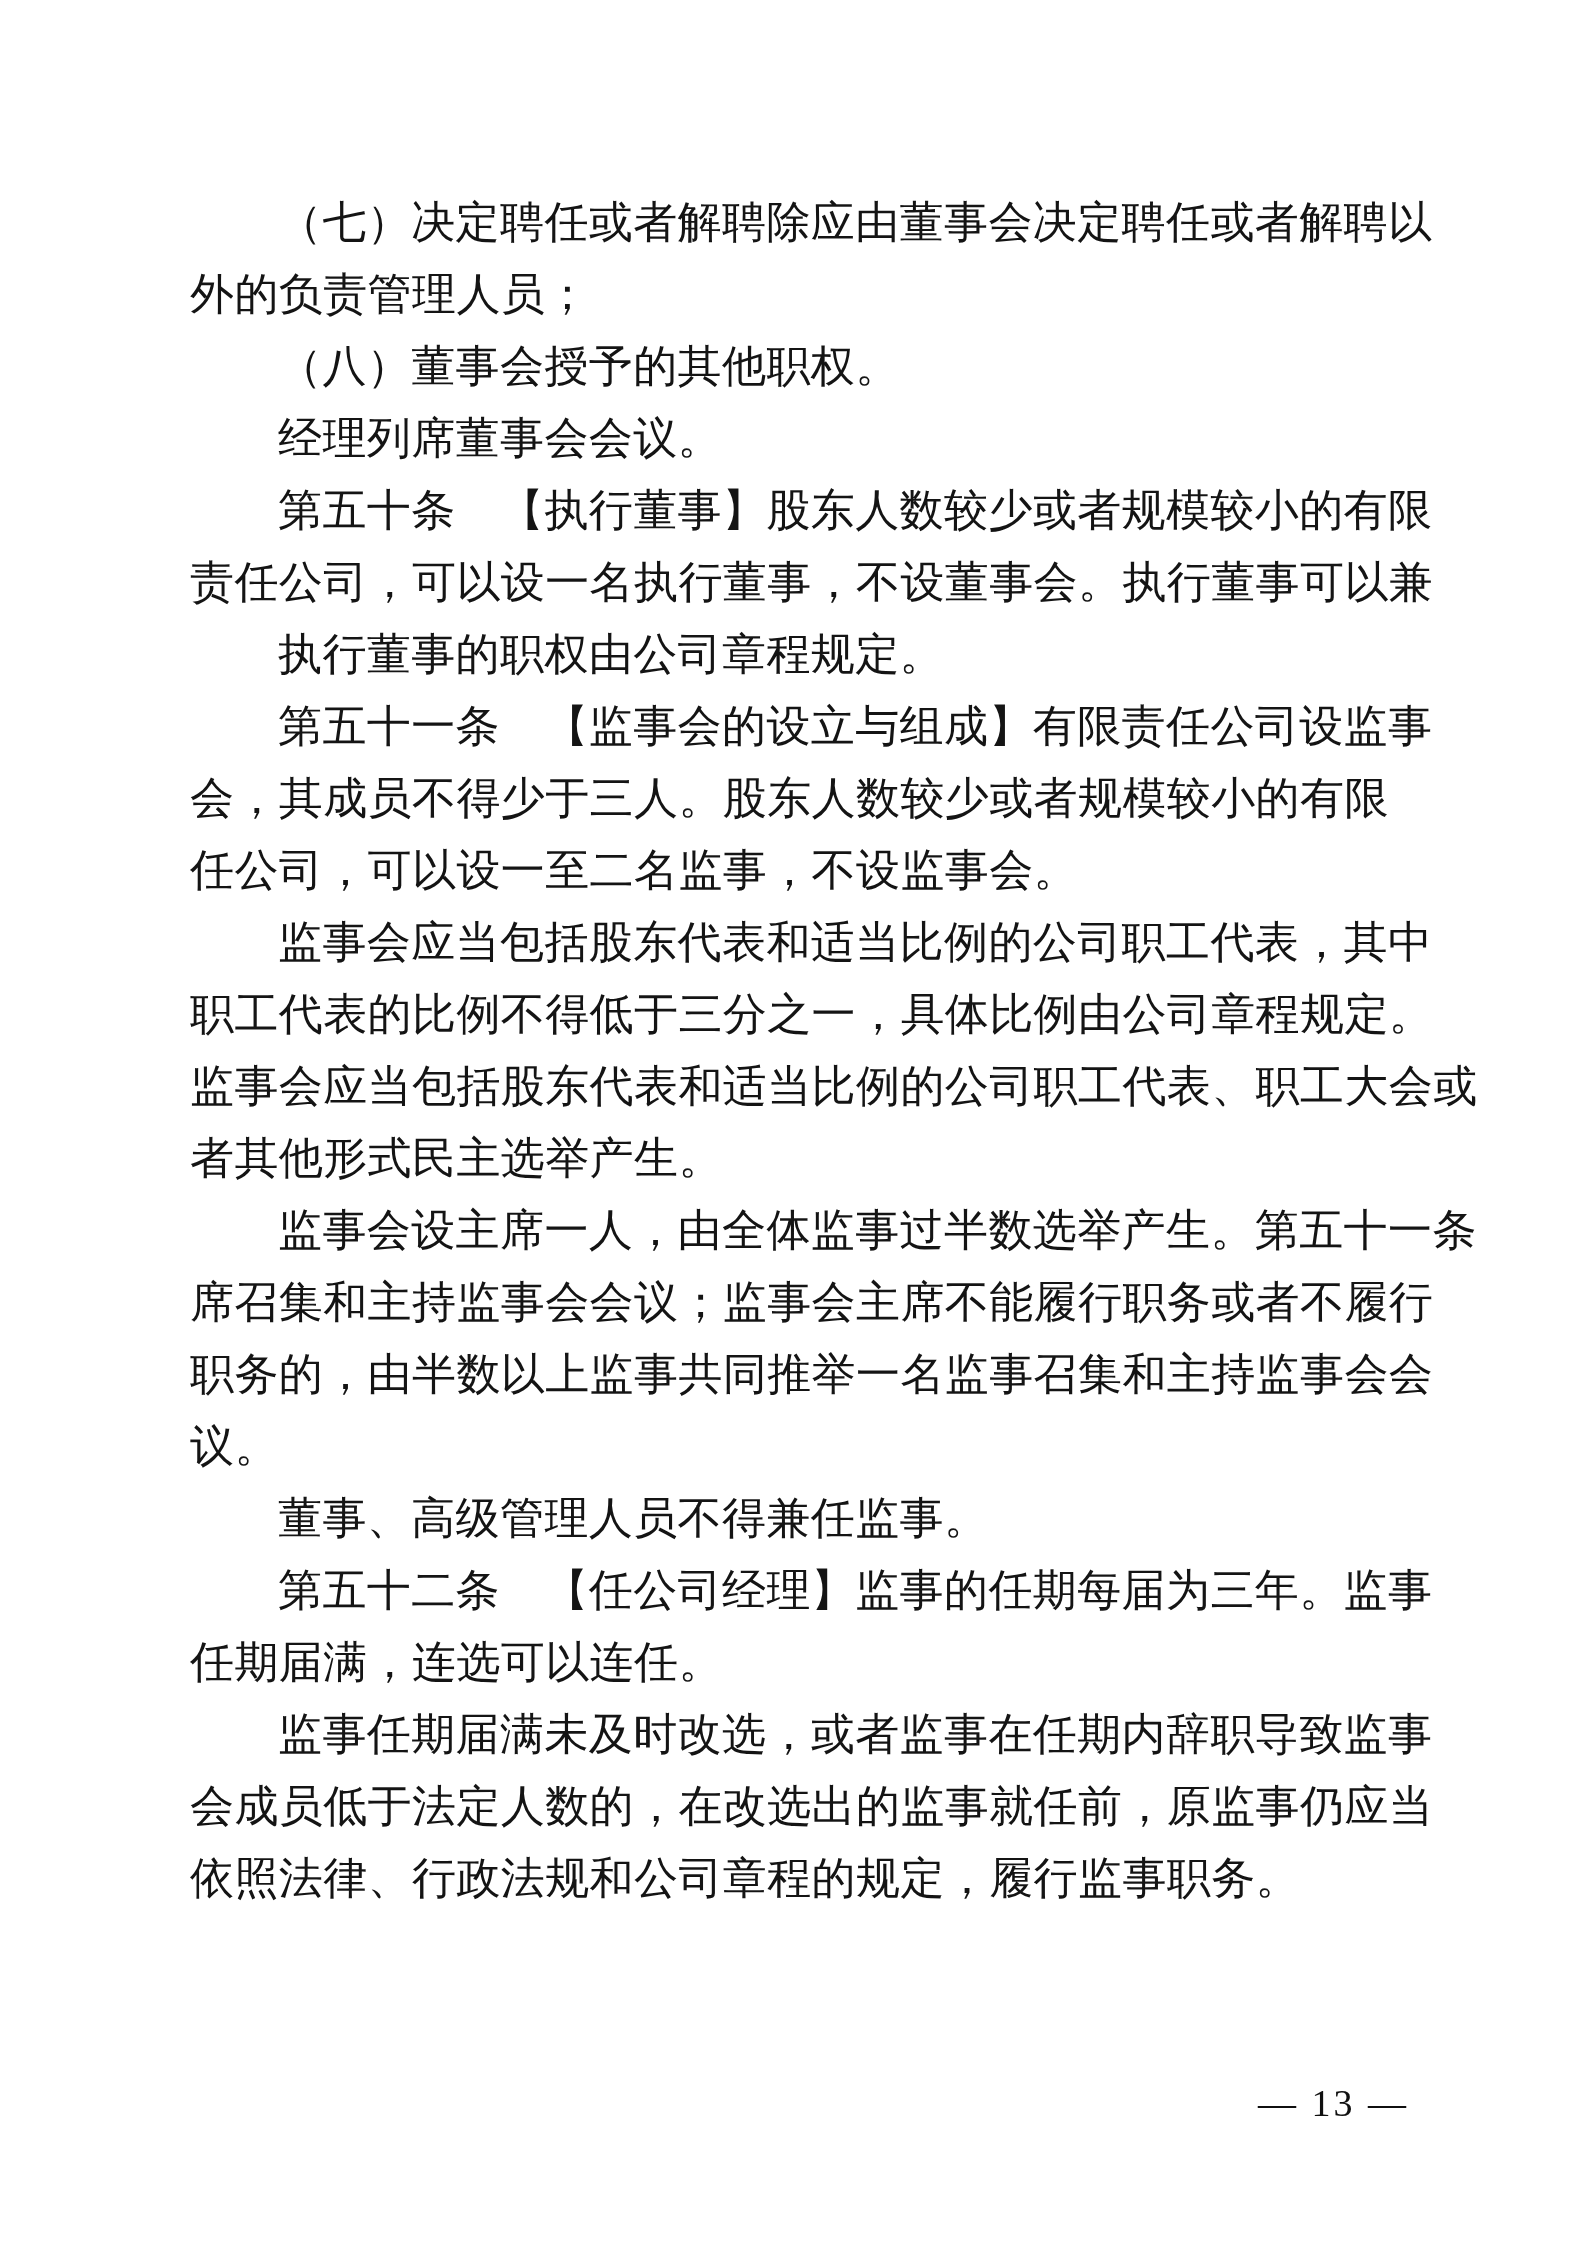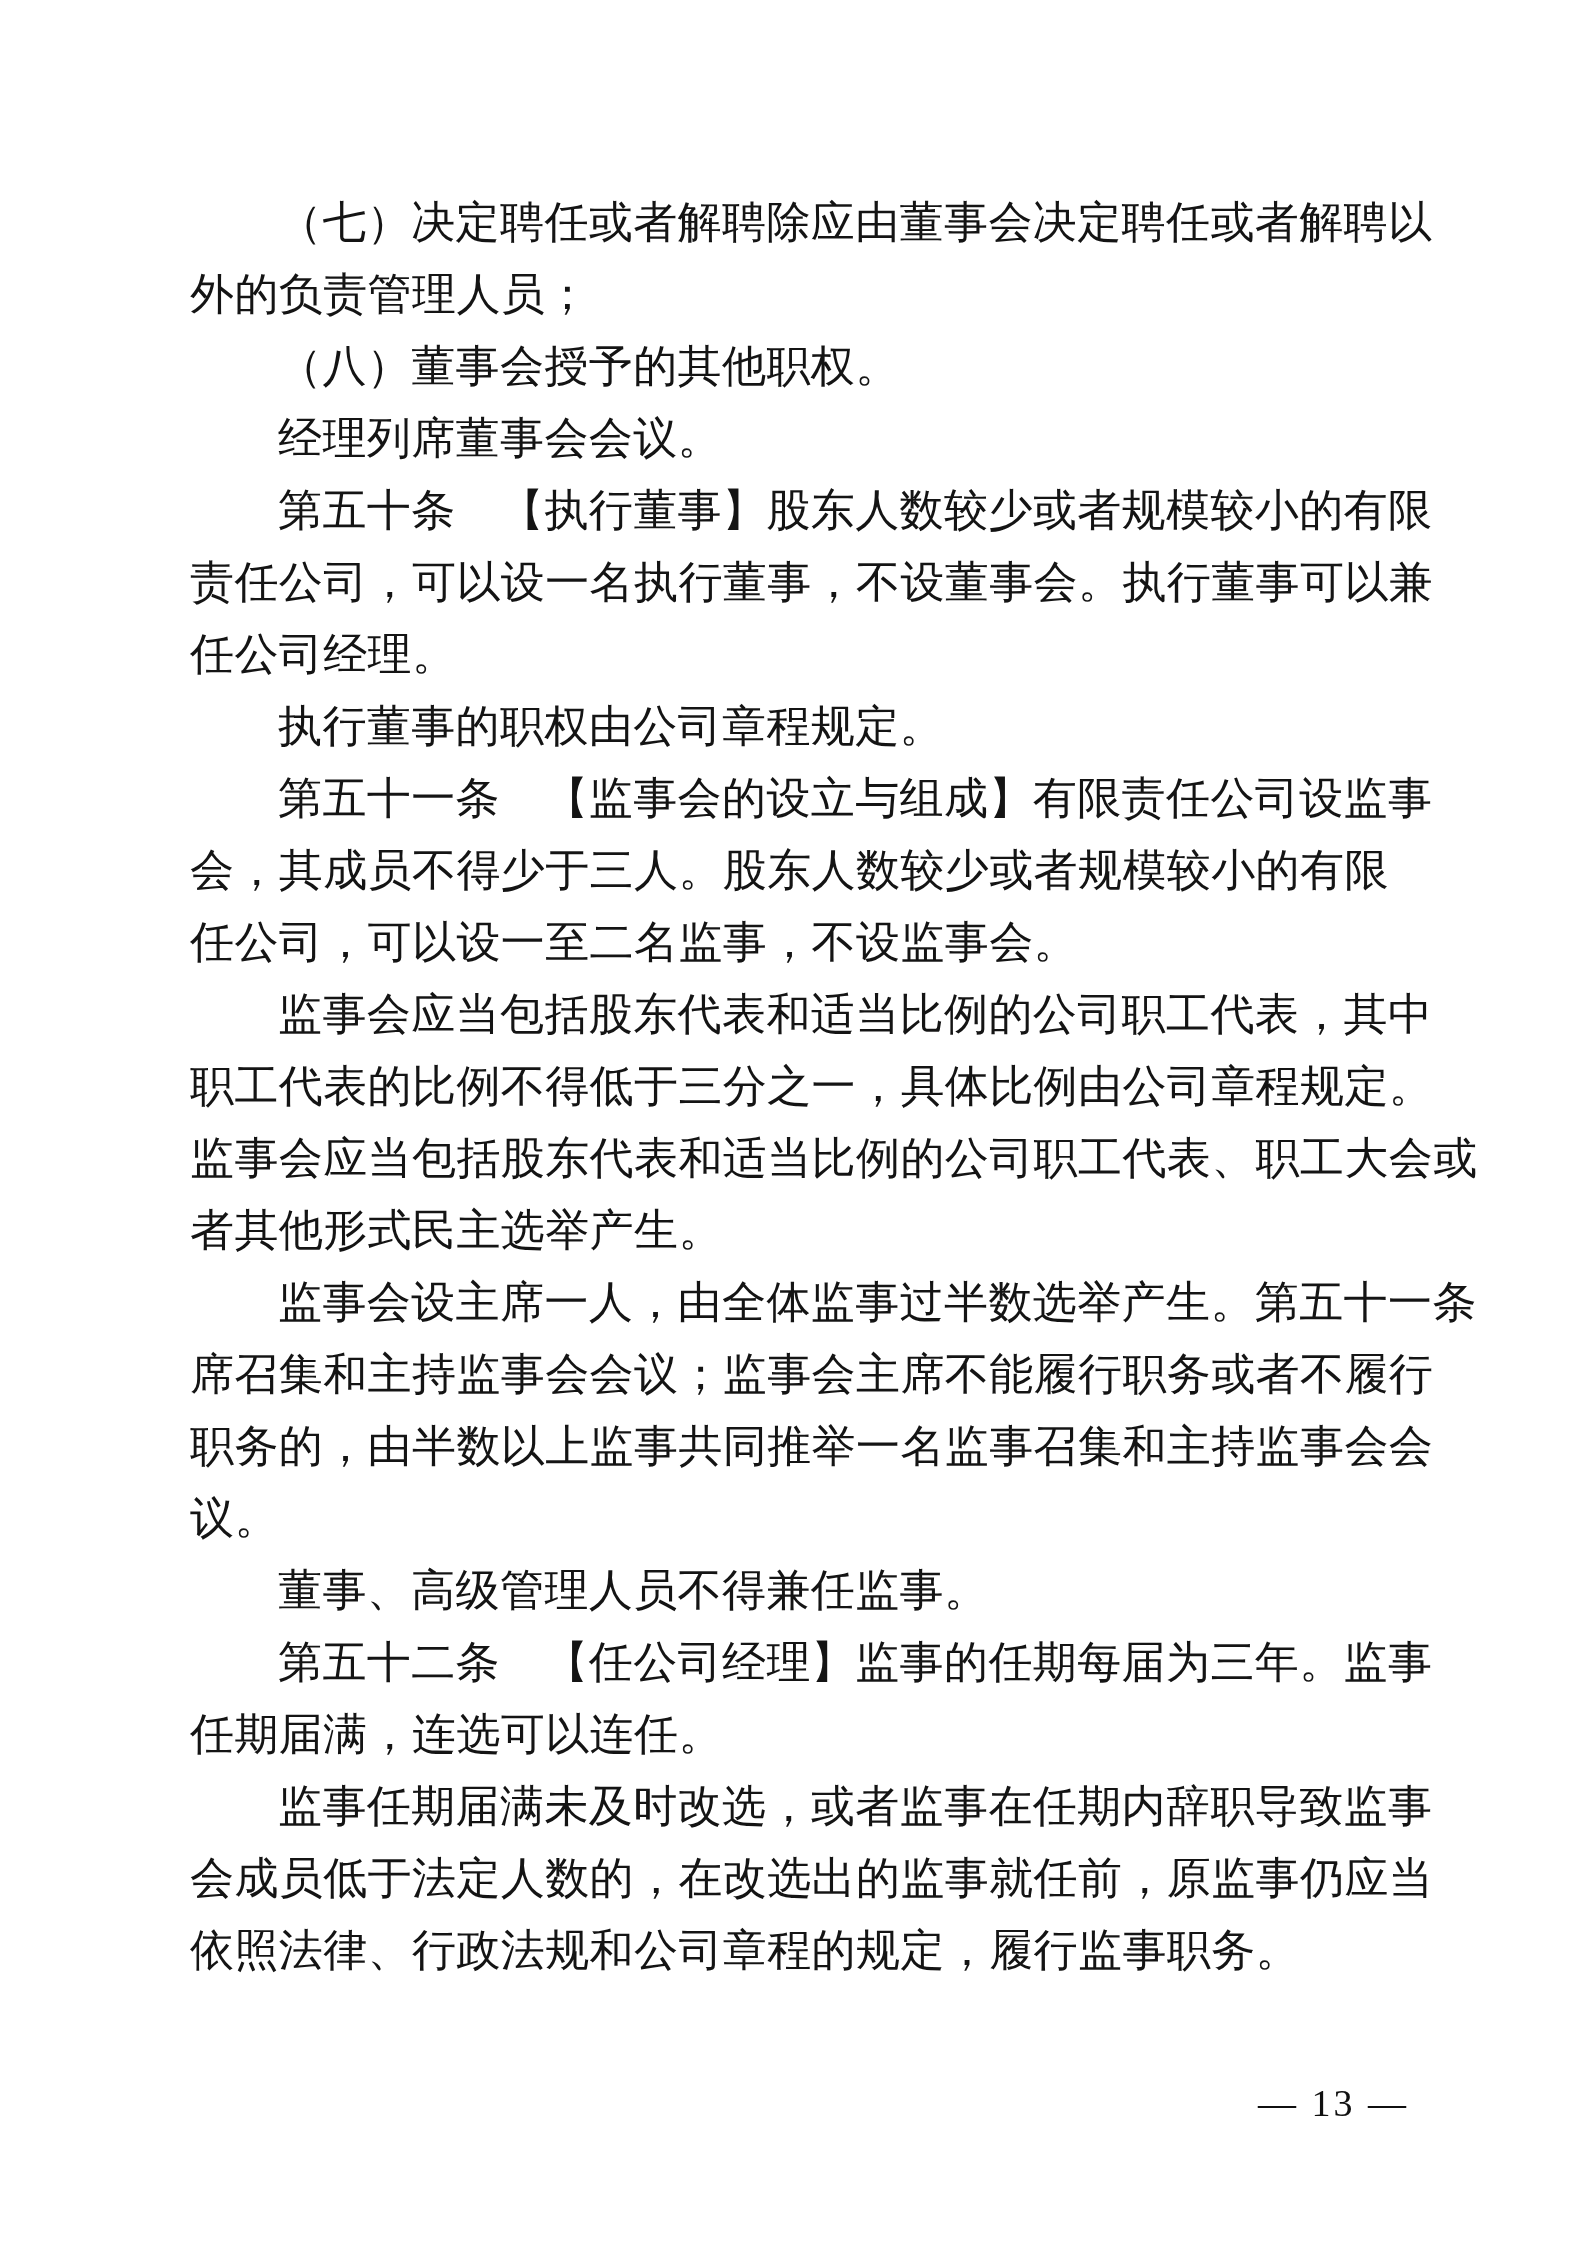--- a/index.html
+++ b/index.html
@@ -58,21 +58,20 @@
 <main class="page">
 
   <section class="content">
 
   <div class="line indent">（七）决定聘任或者解聘除应由董事会决定聘任或者解聘以</div>
       <div class="line">外的负责管理人员；</div>
       <div class="line indent">（八）董事会授予的其他职权。</div>
       <div class="line indent">经理列席董事会会议。</div>
       <div class="line indent">第五十条　【执行董事】股东人数较少或者规模较小的有限</div>
       <div class="line">责任公司，可以设一名执行董事，不设董事会。执行董事可以兼</div>
-      <div class="line">任公司经理。</div>
       <div class="line indent">执行董事的职权由公司章程规定。</div>
       <div class="line indent">第五十一条　【监事会的设立与组成】有限责任公司设监事</div>
       <div class="line">会，其成员不得少于三人。股东人数较少或者规模较小的有限</div>
       <div class="line">任公司，可以设一至二名监事，不设监事会。</div>
       <div class="line indent">监事会应当包括股东代表和适当比例的公司职工代表，其中</div>
       <div class="line">职工代表的比例不得低于三分之一，具体比例由公司章程规定。</div>
       <div class="line">监事会应当包括股东代表和适当比例的公司职工代表、职工大会或</div>
       <div class="line">者其他形式民主选举产生。</div>
       <div class="line indent">监事会设主席一人，由全体监事过半数选举产生。第五十一条</div>
       <div class="line">席召集和主持监事会会议；监事会主席不能履行职务或者不履行</div>

